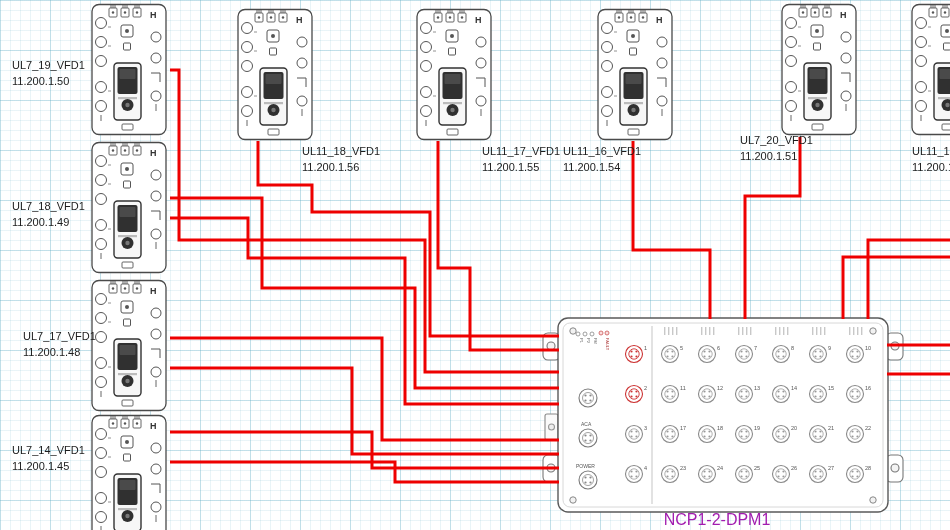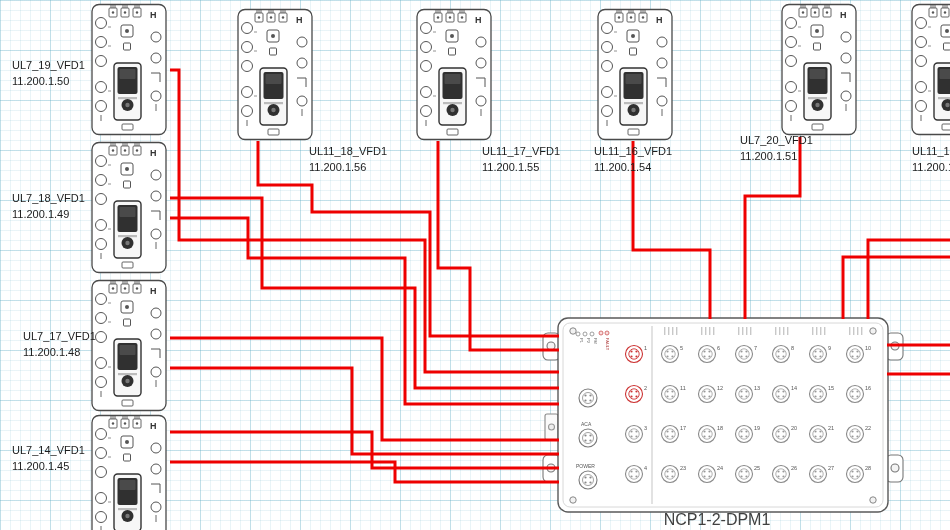--- a/index.html
+++ b/index.html
@@ -14,21 +14,21 @@
       linear-gradient(90deg, rgba(90,170,195,.13) 1px, transparent 1px);
     background-size:50px 50px,50px 50px,10px 10px,10px 10px;
   }
   #scene{position:absolute;left:0;top:0;}
   .dev-label{
     position:absolute;font-size:11px;line-height:1.45;color:#1c1c1c;
     white-space:nowrap;
   }
   .module-title{
     position:absolute;left:632px;top:511px;width:170px;text-align:center;
-    font-size:16px;color:#404040;white-space:nowrap;
+    font-size:16px;color:#a21caf;white-space:nowrap;
   }
 </style>
 </head>
 <body>
 
 <svg id="scene" width="950" height="530" viewBox="0 0 950 530">
   <defs>
     <symbol id="vfd" viewBox="0 0 88 133">
       <rect x="7" y="1.5" width="74" height="130" rx="7" fill="#ffffff" stroke="#4a4a4a" stroke-width="1.3"></rect>
       <g stroke="#555" fill="none" stroke-width="0.9">
@@ -447,41 +447,41 @@
       <path d="M950 257 L843 257 L843 319" fill="none" stroke="#ee0000" stroke-width="3"></path>
       <path d="M887 345 L950 345" fill="none" stroke="#ee0000" stroke-width="3"></path>
       <path d="M887 374 L950 374" fill="none" stroke="#ee0000" stroke-width="3"></path>
     </g>
 </svg>
 
 <div class="dev-label" style="left:12px;top:58px">
   <div>UL7_19_VFD1</div>
   <div>11.200.1.50</div>
 </div>
-<div class="dev-label" style="left:12px;top:191px">
+<div class="dev-label" style="left:12px;top:199px">
   <div>UL7_18_VFD1</div>
   <div>11.200.1.49</div>
 </div>
 <div class="dev-label" style="left:23px;top:329px">
   <div>UL7_17_VFD1</div>
   <div>11.200.1.48</div>
 </div>
 <div class="dev-label" style="left:12px;top:443px">
   <div>UL7_14_VFD1</div>
   <div>11.200.1.45</div>
 </div>
-<div class="dev-label" style="left:309px;top:144px">
+<div class="dev-label" style="left:302px;top:144px">
   <div>UL11_18_VFD1</div>
   <div>11.200.1.56</div>
 </div>
 <div class="dev-label" style="left:482px;top:144px">
   <div>UL11_17_VFD1</div>
   <div>11.200.1.55</div>
 </div>
-<div class="dev-label" style="left:594px;top:144px">
+<div class="dev-label" style="left:563px;top:144px">
   <div>UL11_16_VFD1</div>
   <div>11.200.1.54</div>
 </div>
 <div class="dev-label" style="left:740px;top:133px">
   <div>UL7_20_VFD1</div>
   <div>11.200.1.51</div>
 </div>
 <div class="dev-label" style="left:912px;top:144px">
   <div>UL11_14</div>
   <div>11.200.1</div>

